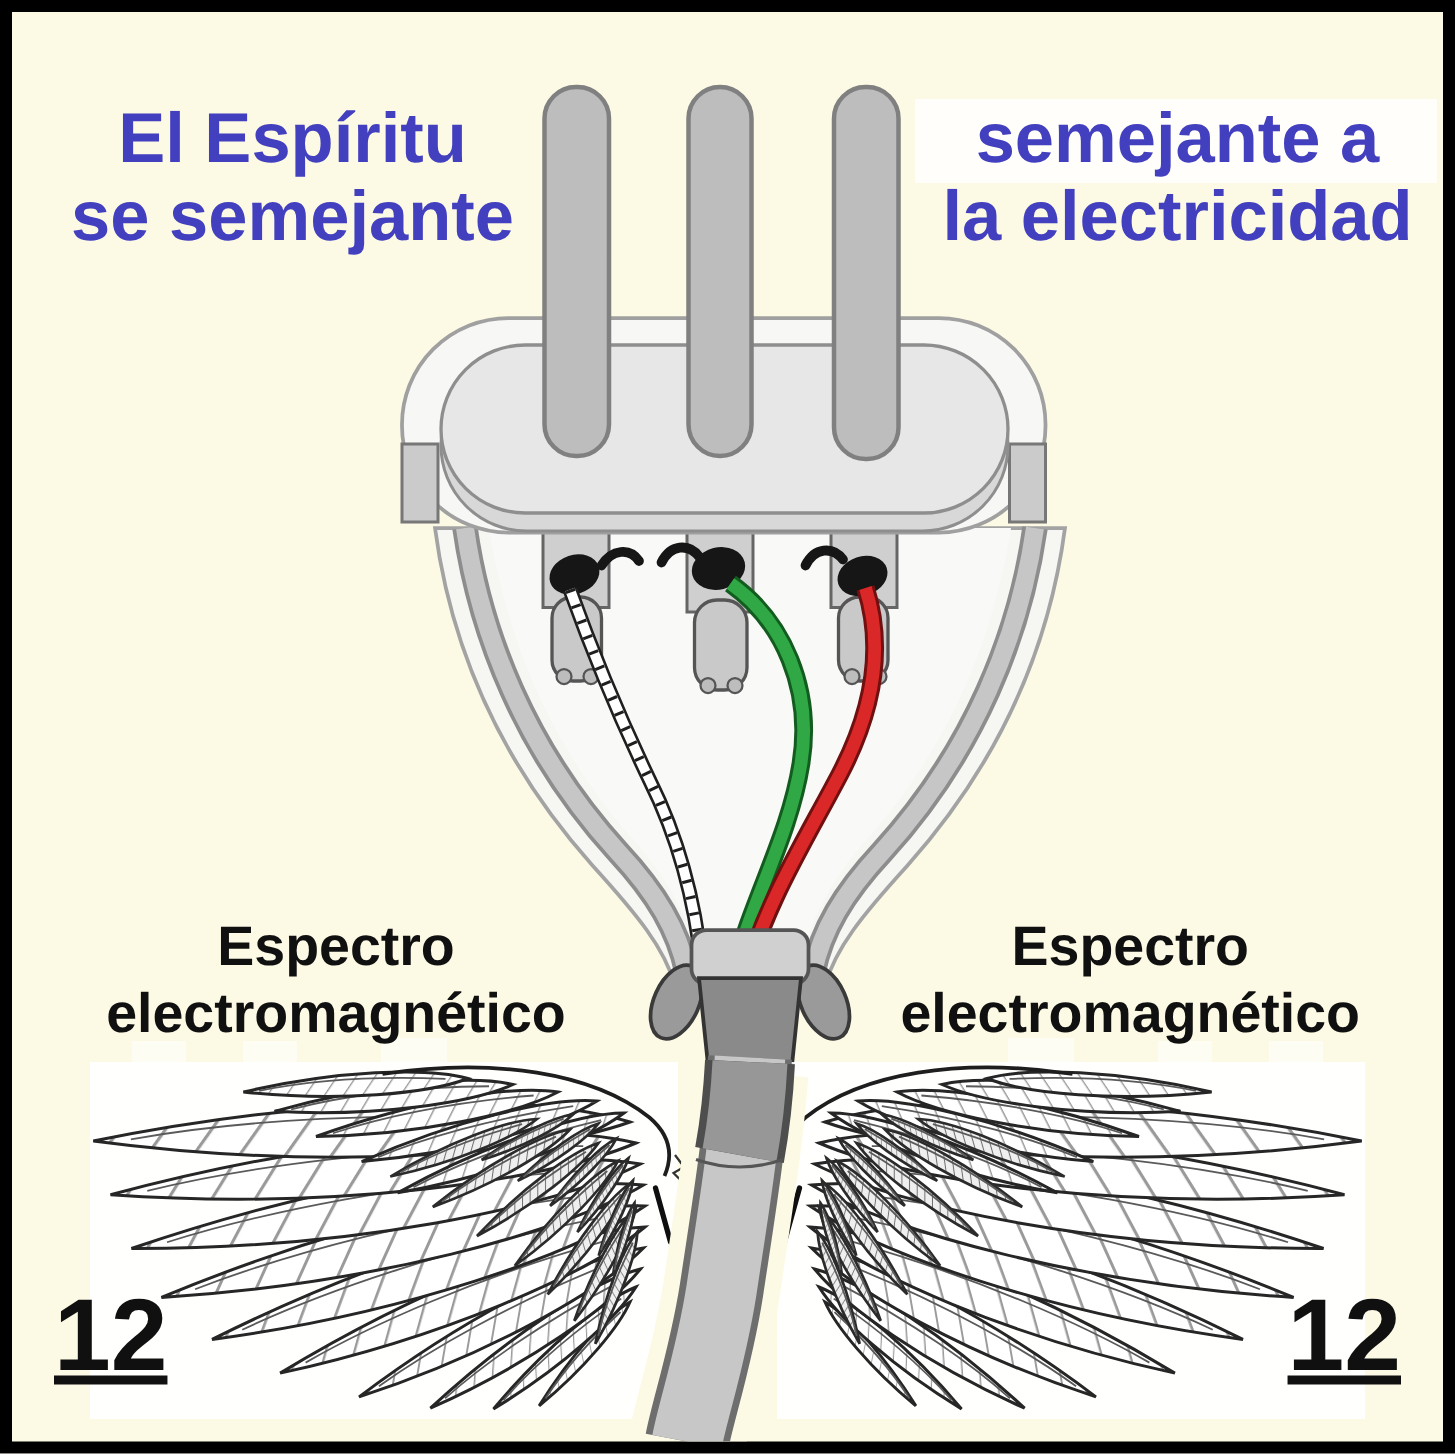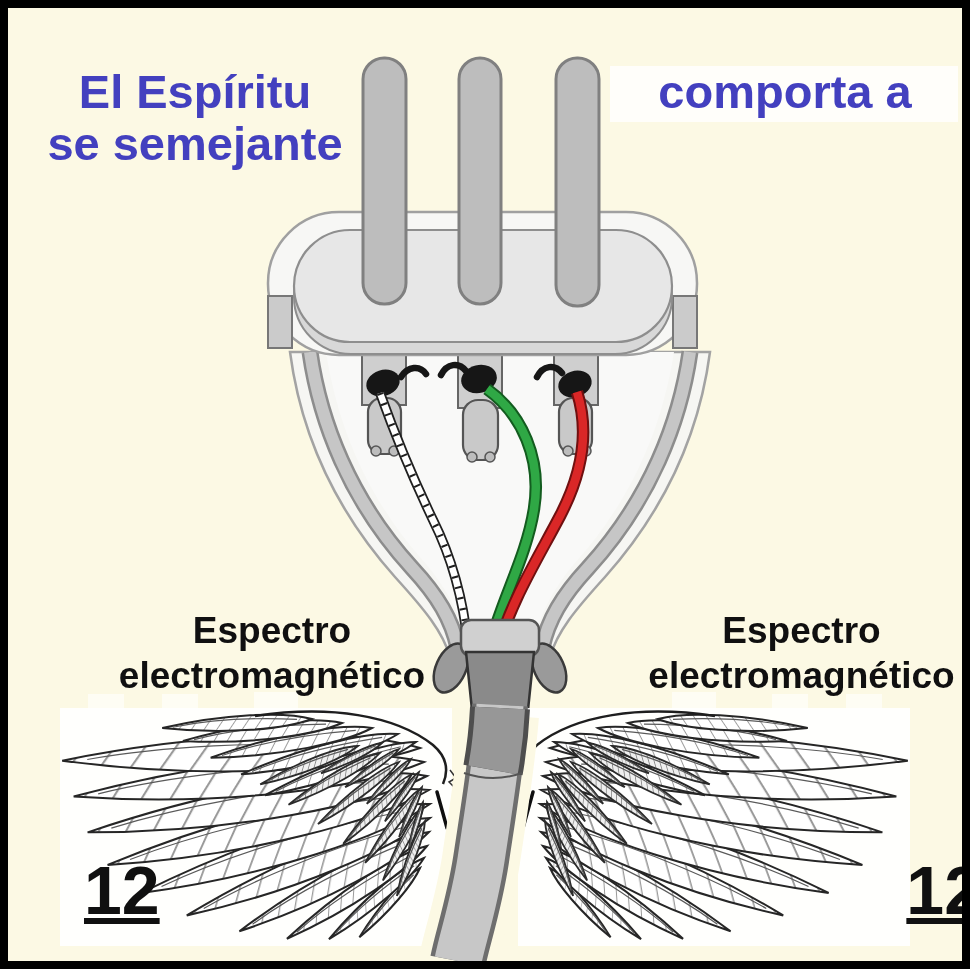--- a/index.html
+++ b/index.html
@@ -16,21 +16,21 @@
     width:970px;height:969px;
     box-sizing:border-box;
     border:8px solid var(--border);
     background:var(--bg);
     overflow:hidden;
     font-family:"Liberation Sans", sans-serif;
   }
   .art{position:absolute;left:0;top:0;width:954px;height:953px;z-index:1;}
   .txt{position:absolute;z-index:2;font-weight:bold;text-align:center;white-space:nowrap;}
   .blue{color:var(--title-color);font-size:47px;line-height:52px;letter-spacing:0px;}
-  .blk{color:var(--label-color);margin-left:48px;}
+  .blk{color:var(--label-color);}
   .spectrum{font-size:37px;line-height:45px;}
   .pagenum{font-size:68px;line-height:60px;text-decoration:underline;}
   
   .title-left{left:17px;top:58px;width:340px;}
   .title-right{left:597px;top:58px;width:360px;}
   .spec-left{left:32px;top:600px;width:368px;}
   .spec-right{left:558px;top:600px;width:375px;}
   .num-left{left:28px;top:852px;width:90px;text-align:left;}
   .num-right{left:836px;top:852px;width:90px;text-align:right;}
   
@@ -203,21 +203,22 @@
       <path d="M456,765 q29,10 58,0" stroke="#555" stroke-width="2" fill="none"></path>
     </g>
   </svg>
 
   <div class="txt blue title-left">
     <span>El Espíritu</span><br>
     <span>se semejante</span>
   </div>
 
   <div class="txt blue title-right">
-    <span>comporta a</span><br>
+    <span>semejante a</span><br>
+    <span>la electricidad</span>
   </div>
 
   <div class="txt blk spectrum spec-left">
     <span>Espectro</span><br>
     <span>electromagnético</span>
   </div>
 
   <div class="txt blk spectrum spec-right">
     <span>Espectro</span><br>
     <span>electromagnético</span>

